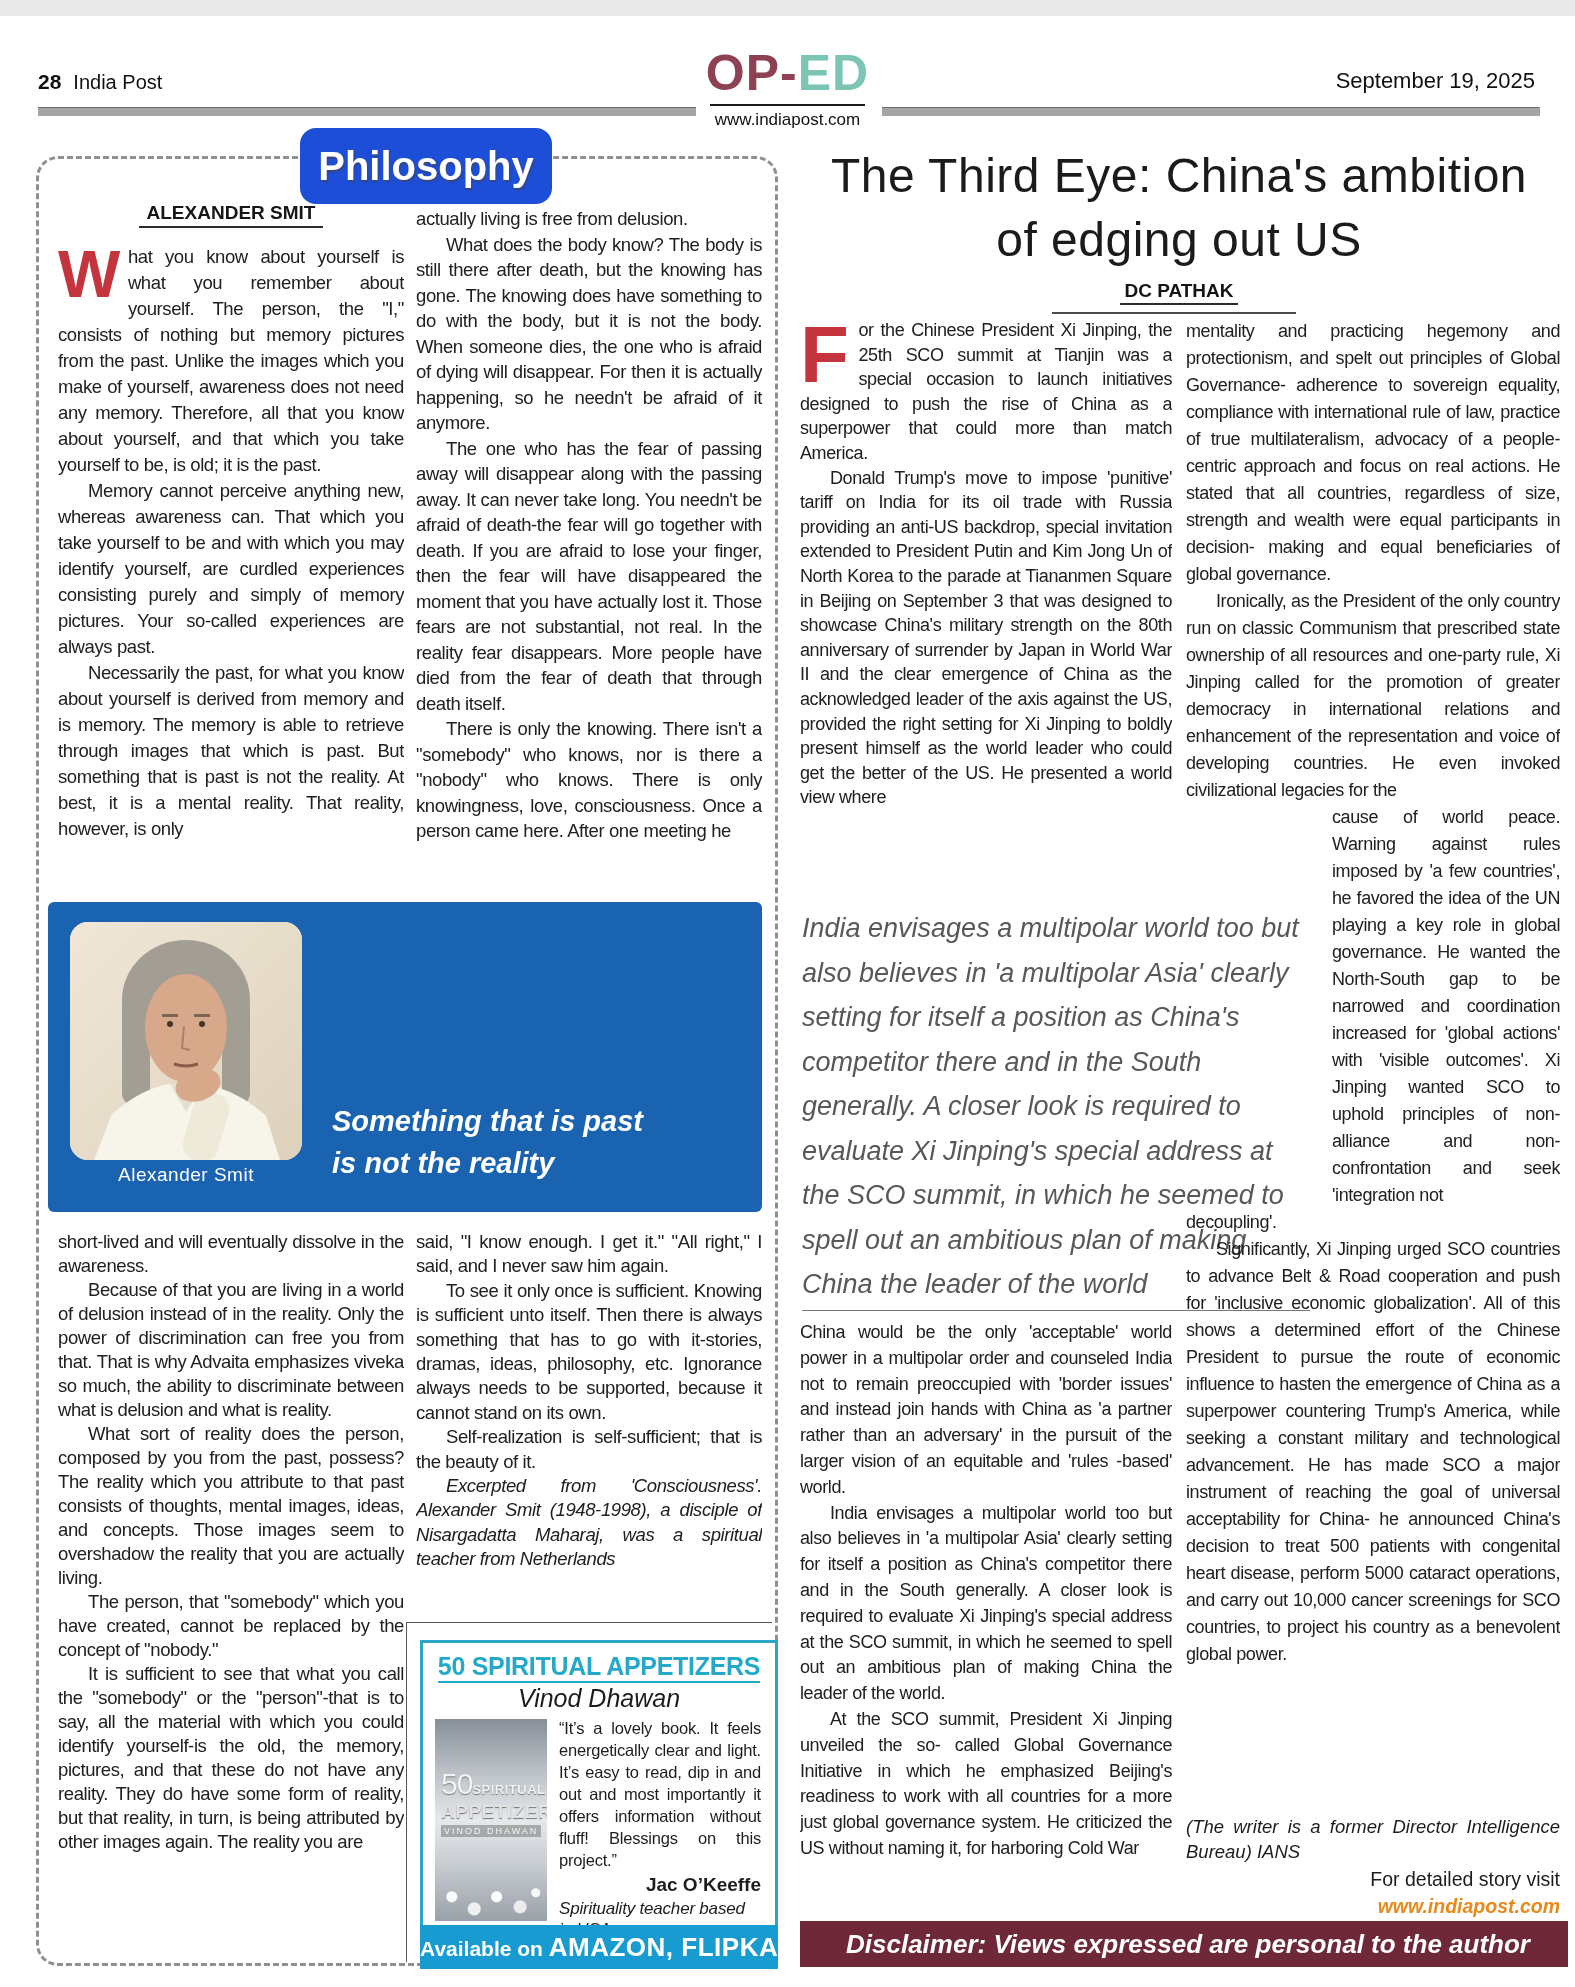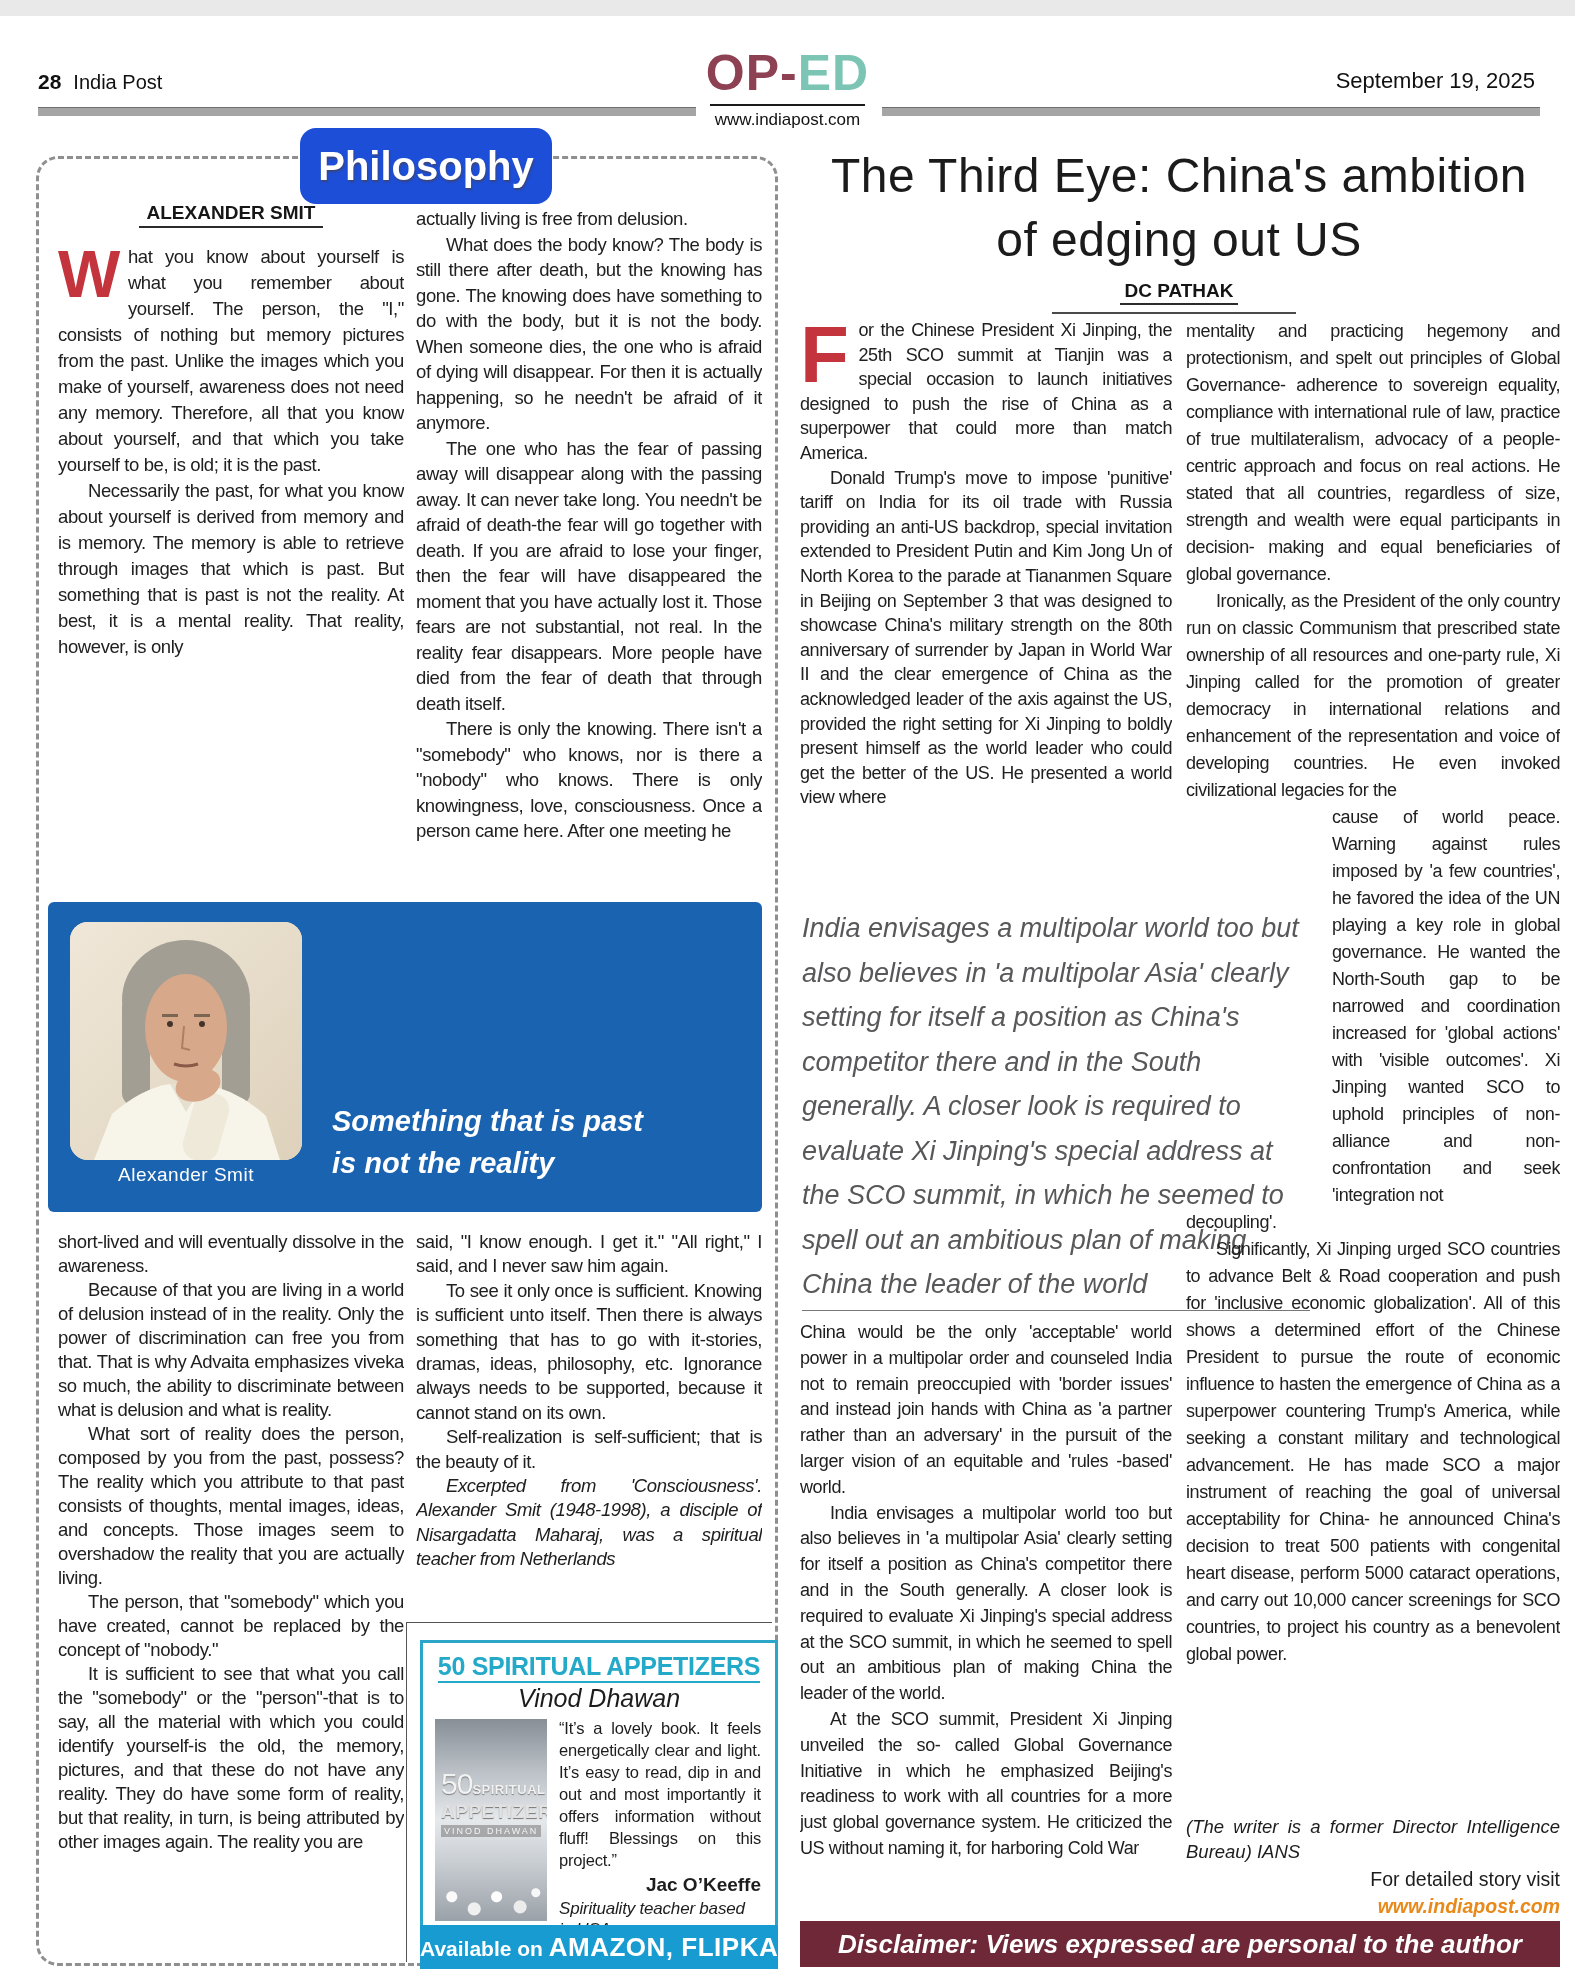--- a/index.html
+++ b/index.html
@@ -83,21 +83,21 @@
   .dcapf{float:left;font-size:80px;line-height:62px;color:#c4343c;margin:6px 10px 0 0;font-weight:700;}
   .te-pq{position:absolute;left:802px;top:890px;width:508px;font-style:italic;color:#58585a;font-size:27px;line-height:44.5px;text-align:left;letter-spacing:0;}
   .te-pq-rule{position:absolute;left:802px;top:1294px;width:508px;height:1px;background:#777;}
   .te-c1b{left:800px;top:1304px;width:372px;height:636px;font-size:18px;line-height:25.8px;}
   .te-c2{left:1186px;top:302px;width:374px;height:1494px;font-size:18px;line-height:27px;}
   .te-c2 .narrow{margin-left:146px;width:228px;text-indent:0;}
   .te-credit{position:absolute;left:1186px;top:1798px;width:374px;font-style:italic;font-size:18.5px;line-height:25px;text-align:justify;color:#1d1d1d;}
   .te-visit{position:absolute;left:1186px;top:1850px;width:374px;text-align:right;font-size:19.5px;line-height:27px;color:#1d1d1d;}
   .te-visit .url{color:#e8891a;font-weight:bold;font-style:italic;}
   .te-disclaimer{position:absolute;left:800px;top:1905px;width:760px;height:46px;background:#6e2838;color:#fff;
-    font-weight:bold;font-style:italic;font-size:26px;text-align:center;line-height:46px;z-index:5;letter-spacing:0;}
+    font-weight:bold;font-style:italic;font-size:26px;text-align:center;line-height:46px;z-index:5;letter-spacing:0;padding-left:8px;}
 </style>
 </head>
 <body>
 
 <div class="page">
 
   <div class="hdr-left">
     <span class="num">28</span><span>India Post</span>
   </div>
   <div class="hdr-date">September 19, 2025</div>
@@ -108,20 +108,21 @@
   <div class="hdr-site">www.indiapost.com</div>
   <div class="bar left"></div>
   <div class="bar right"></div>
 
   <div class="phil-box"></div>
   <div class="phil-badge">Philosophy</div>
   <div class="phil-byline"><span>ALEXANDER SMIT</span></div>
 
   <div class="txt phil-c1t">
     <p class="ni"><span class="dcap">W</span><span>hat  you know about yourself is what you remember about yourself. The person, the "I," consists of nothing but memory pictures from the past. Unlike the images which you make of yourself, awareness does not need any memory. Therefore, all that you know about yourself, and that which you take yourself to be, is old; it is the past.</span></p>
+    <p>Memory cannot perceive anything new, whereas awareness can. That which you take yourself to be and with which you may identify yourself, are curdled experiences consisting purely and simply of memory pictures. Your so-called experiences are always past.</p>
     <p>Necessarily the past, for what you know about yourself is derived from memory and is memory. The memory is able to retrieve through images that which is past. But something that is past is not the reality. At best, it is a mental reality. That reality, however, is only</p>
   </div>
 
   <div class="txt phil-c2t">
     <p class="ni">actually living is free from delusion.</p>
     <p>What does the body know? The body is still there after death, but the knowing has gone. The knowing does have something to do with the body, but it is not the body. When someone dies, the one who is afraid of dying will disappear. For then it is actually happening, so he needn't be afraid of it anymore.</p>
     <p>The one who has the fear of passing away will disappear along with the passing away. It can never take long. You needn't be afraid of death-the fear will go together with death. If you are afraid to lose your finger, then the fear will have disappeared the moment that you have actually lost it. Those fears are not substantial, not real. In the reality fear disappears. More people have died from the fear of death that through death itself.</p>
     <p>There is only the knowing. There isn't a "somebody" who knows, nor is there a "nobody" who knows. There is only knowingness, love, consciousness. Once a person came here. After one meeting he</p>
   </div>
 

